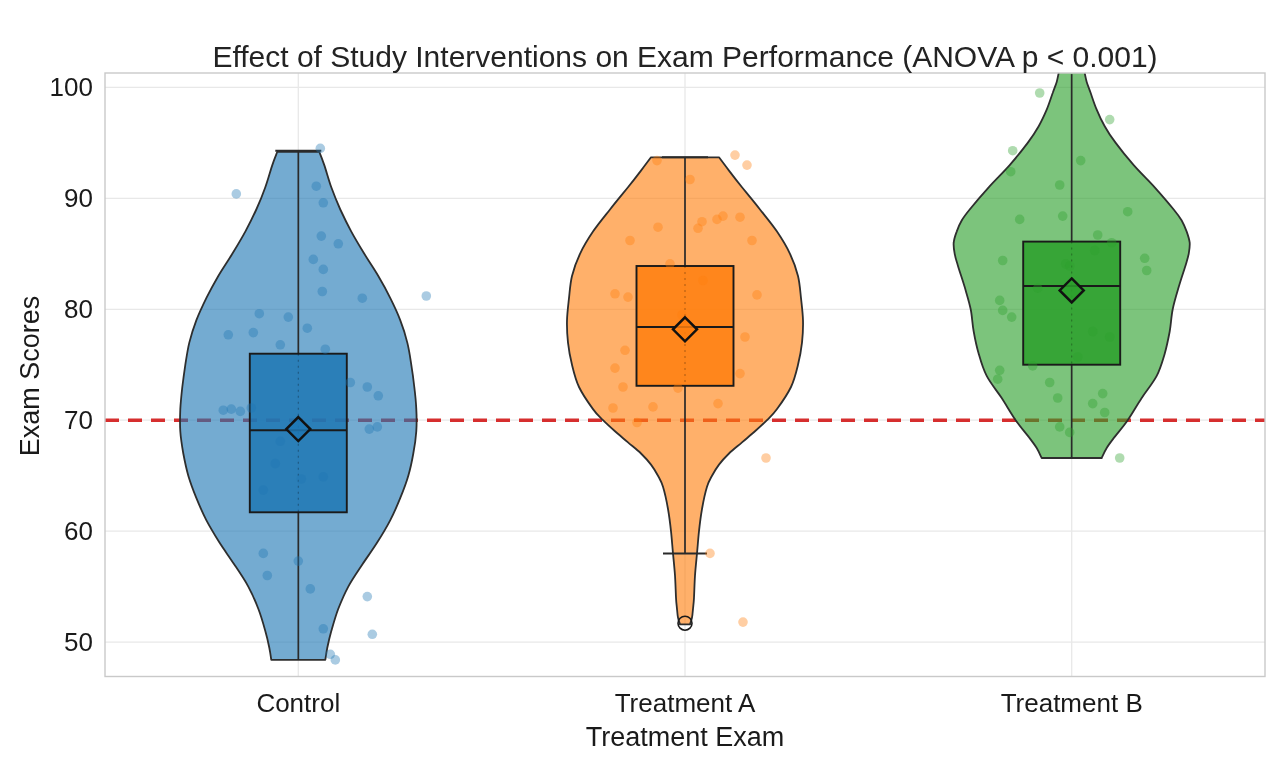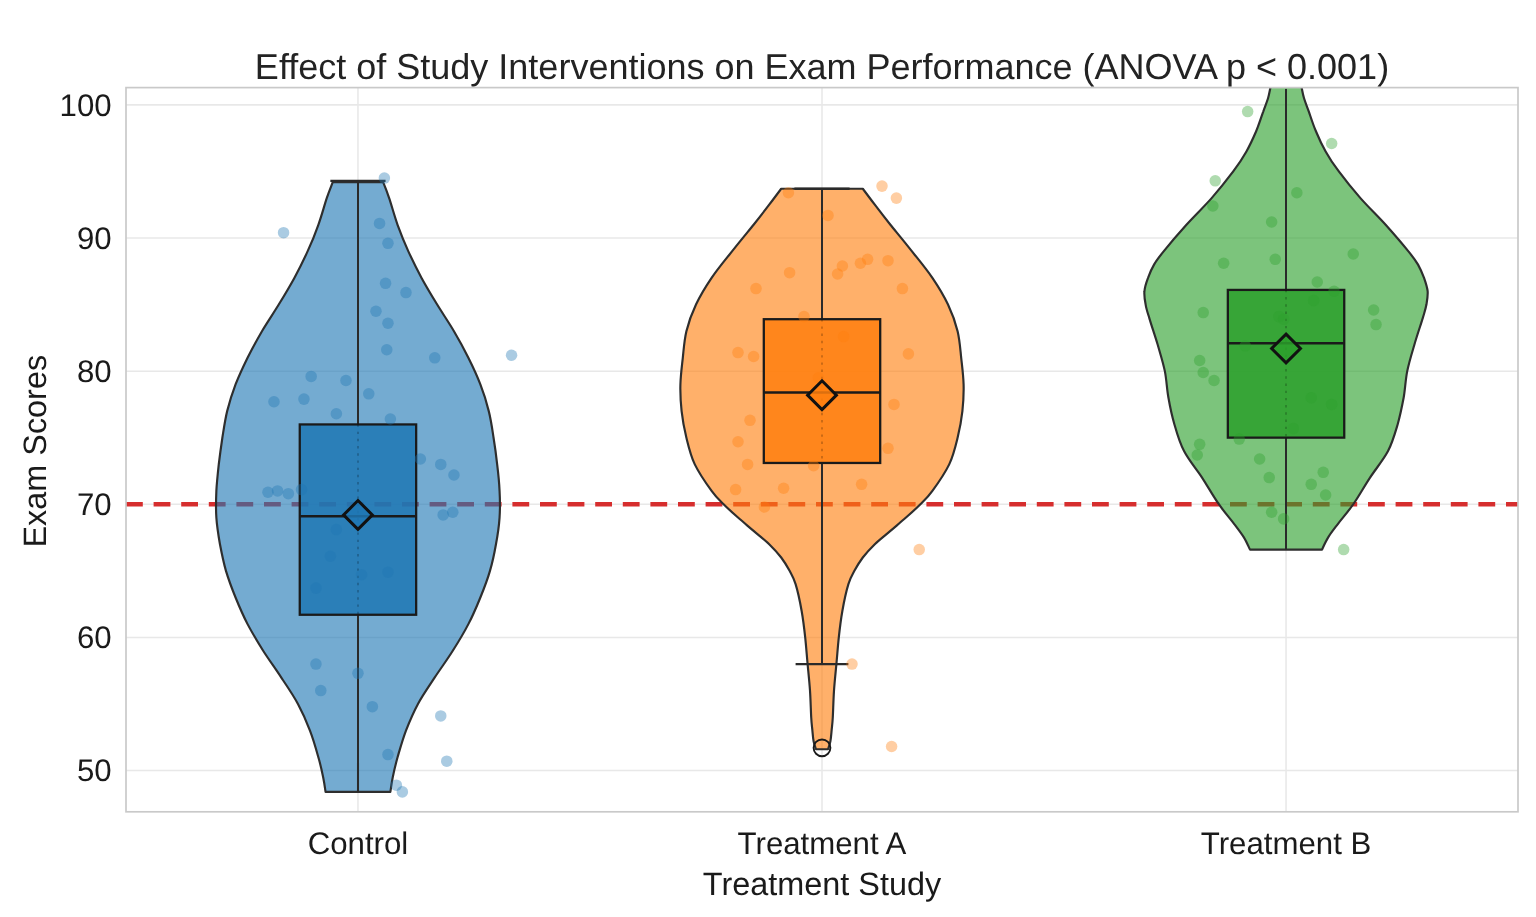--- a/index.html
+++ b/index.html
@@ -170,14 +170,14 @@
       <text x="93" y="420.2" text-anchor="end" dominant-baseline="central" font-size="26" fill="#1a1a1a" font-family="&quot;Liberation Sans&quot;,&quot;DejaVu Sans&quot;,sans-serif">70</text>
       <text x="93" y="309.3" text-anchor="end" dominant-baseline="central" font-size="26" fill="#1a1a1a" font-family="&quot;Liberation Sans&quot;,&quot;DejaVu Sans&quot;,sans-serif">80</text>
       <text x="93" y="198.4" text-anchor="end" dominant-baseline="central" font-size="26" fill="#1a1a1a" font-family="&quot;Liberation Sans&quot;,&quot;DejaVu Sans&quot;,sans-serif">90</text>
       <text x="93" y="87.4" text-anchor="end" dominant-baseline="central" font-size="26" fill="#1a1a1a" font-family="&quot;Liberation Sans&quot;,&quot;DejaVu Sans&quot;,sans-serif">100</text>
       <text x="298.3" y="703" text-anchor="middle" dominant-baseline="central" font-size="26" fill="#1a1a1a" font-family="&quot;Liberation Sans&quot;,&quot;DejaVu Sans&quot;,sans-serif">Control</text>
       <text x="685.0" y="703" text-anchor="middle" dominant-baseline="central" font-size="26" fill="#1a1a1a" font-family="&quot;Liberation Sans&quot;,&quot;DejaVu Sans&quot;,sans-serif">Treatment A</text>
       <text x="1071.7" y="703" text-anchor="middle" dominant-baseline="central" font-size="26" fill="#1a1a1a" font-family="&quot;Liberation Sans&quot;,&quot;DejaVu Sans&quot;,sans-serif">Treatment B</text>
     </svg>
   <div class="title">Effect of Study Interventions on Exam Performance (ANOVA p &lt; 0.001)</div>
   <div class="ylabel">Exam Scores</div>
-  <div class="xlabel">Treatment Study</div>
+  <div class="xlabel">Treatment Exam</div>
 </div>
 
 </body></html>

